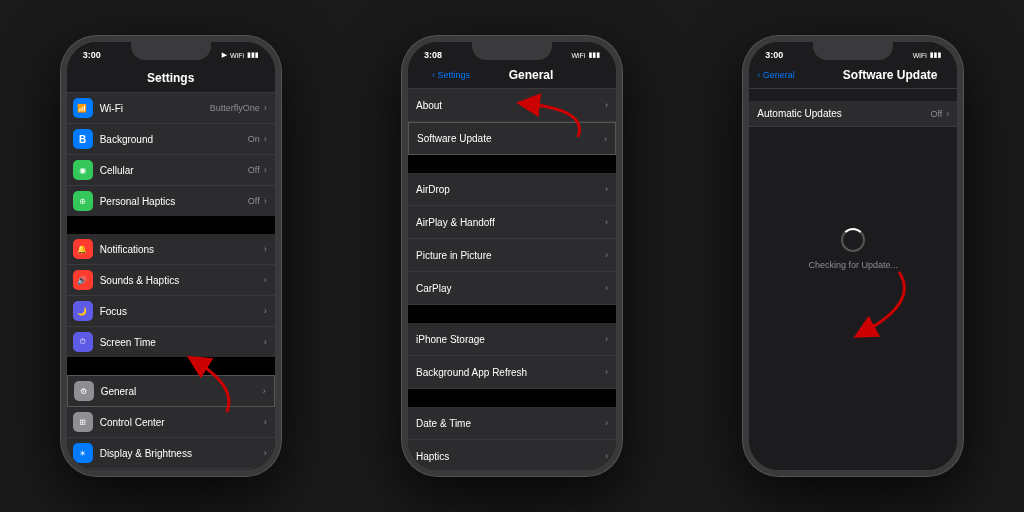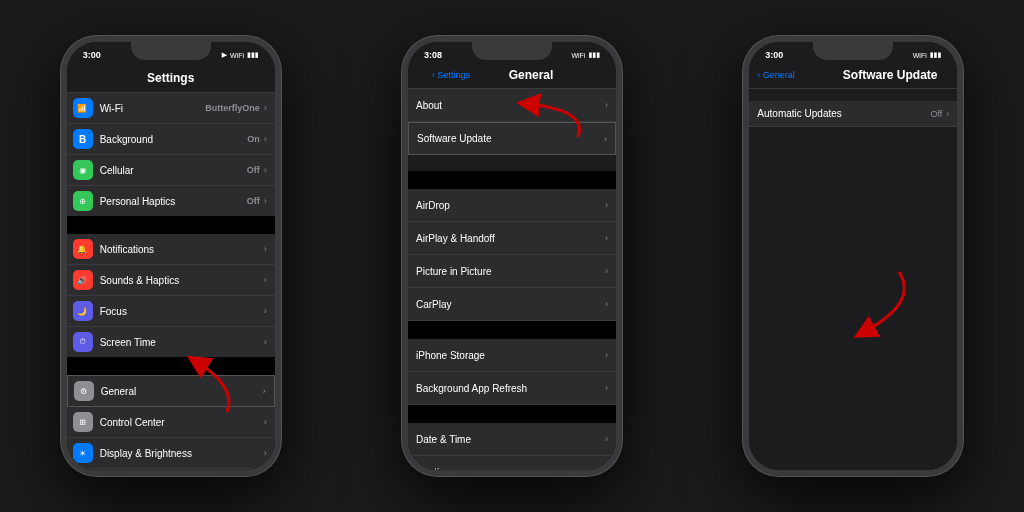--- a/index.html
+++ b/index.html
@@ -124,21 +124,20 @@
     .item-label {
       font-size: 10px;
       color: #fff;
       flex: 1;
     }
 
     .item-value {
       font-size: 9px;
       color: #8e8e93;
       margin-right: 4px;
-      font-weight: bold;
     }
 
     .chevron {
       font-size: 9px;
       color: #8e8e93;
     }
 
     
     .ic-wifi { background: #007aff; }
     .ic-bluetooth { background: #007aff; }
@@ -349,21 +348,21 @@
         <span>▮▮▮</span>
       </div>
     </div>
     <div class="screen">
       <div style="display:flex;align-items:center;padding:4px 24px 6px;border-bottom:0.5px solid #3a3a3c;position:relative;">
         <span style="font-size:9px;color:#007aff;">‹ <span>Settings</span></span>
         <span class="nav-title" style="margin:0 auto;">General</span>
       </div>
       <div class="settings-list">
 
-        <div style="background:#2c2c2e;margin-bottom:16px;">
+        <div style="background:#2c2c2e;margin-bottom:0;">
           <div class="general-item">
             <span class="general-item-label">About</span>
             <span class="chevron">›</span>
           </div>
           <div class="general-item" style="border:1px solid #555;">
             <span class="general-item-label">Software Update</span>
             <span class="chevron">›</span>
           </div>
         </div>
         <div class="section-gap"></div>
@@ -442,20 +441,24 @@
       </div>
 
       <div style="background:#2c2c2e;margin-top:12px;">
         <div class="auto-updates-row">
           <span style="font-size:10px;color:#fff;flex:1;">Automatic Updates</span>
           <span style="font-size:9px;color:#8e8e93;margin-right:4px;">Off</span>
           <span style="font-size:9px;color:#8e8e93;">›</span>
         </div>
       </div>
 
+      <div class="update-content">
+        <div class="spinner"></div>
+        <span class="checking-text">Checking for Update...</span>
+      </div>
     </div>
 
     <svg class="red-arrow-svg" width="220" height="440" style="top:0;left:0;position:absolute;">
       <defs>
         <marker id="arrowhead3" markerWidth="8" markerHeight="8" refX="4" refY="4" orient="auto">
           <path d="M0,0 L8,4 L0,8 Z" fill="#cc0000"></path>
         </marker>
       </defs>
       <path d="M 150,230 Q 170,260 115,290" stroke="#cc0000" stroke-width="3" fill="none" marker-end="url(#arrowhead3)"></path>
     </svg>

